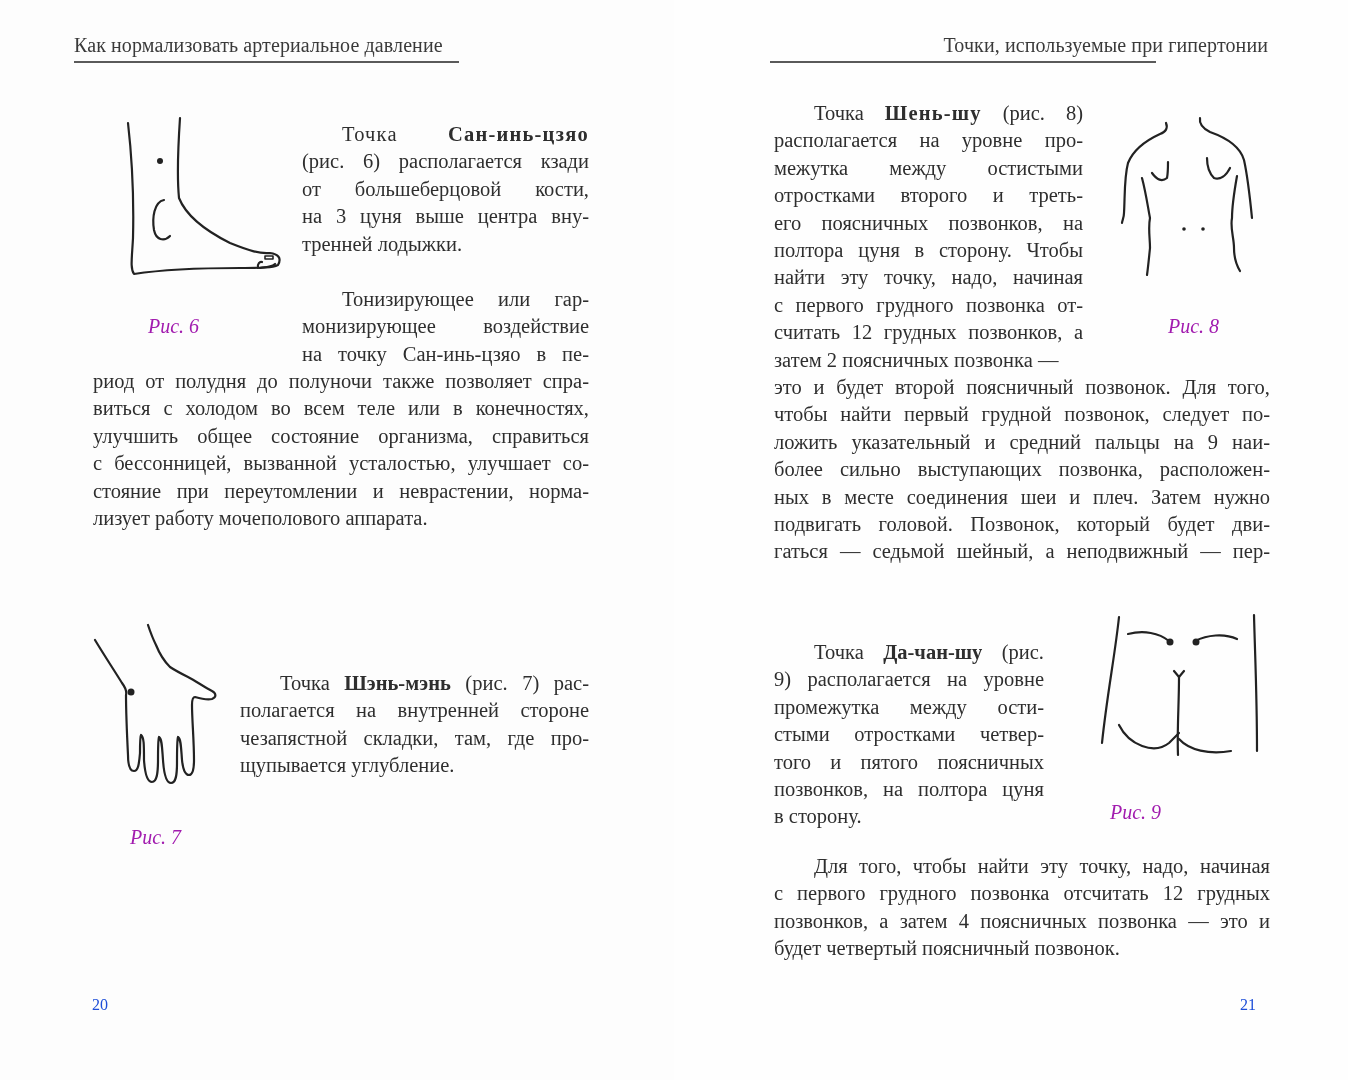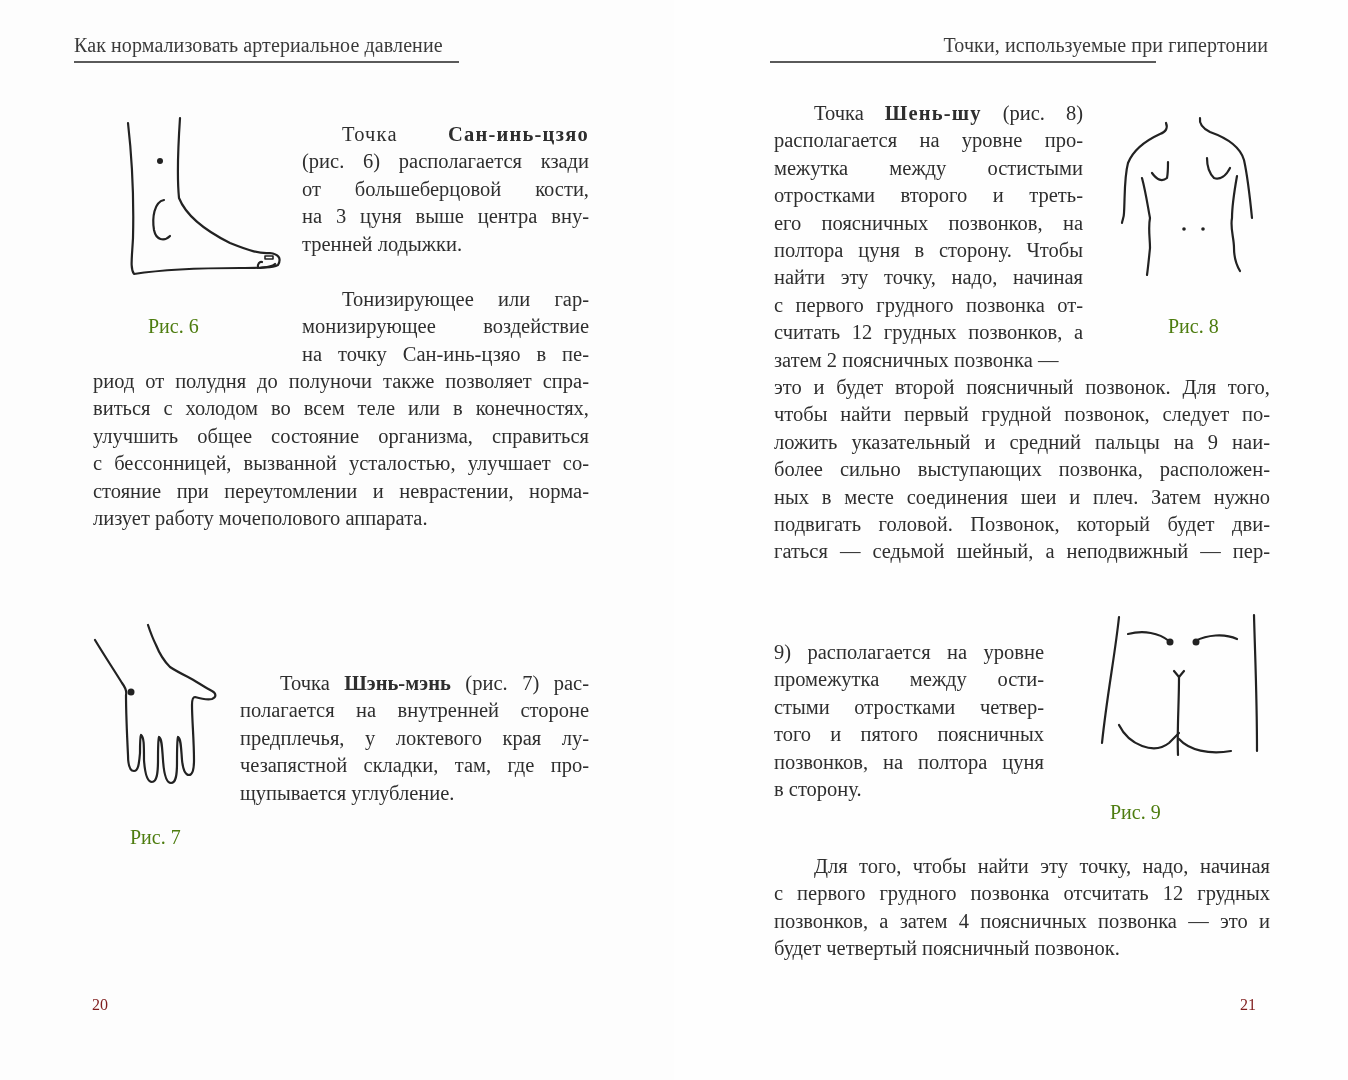--- a/index.html
+++ b/index.html
@@ -16,22 +16,22 @@
   .left .rule { left:74px; width:385px; }
   .right .running-head { right:80px; }
   .right .rule { left:96px; width:386px; }
   .left .rule { width:385px; }
   .para { position:absolute; font-size:20.5px; line-height:27.4px; text-align:justify; margin:0; color:#2e2e2e; }
   .para .indent { display:inline-block; width:40px; }
   .line { display:block; text-align:justify; text-align-last:justify; white-space:nowrap; }
   .line.last { text-align-last:left; }
   .bold { font-weight:bold; }
   .spaced { letter-spacing:1.2px; }
-  .caption { position:absolute; font-size:20px; color:#4d7c0f; }
-  .pagenum { position:absolute; top:996px; font-size:16px; color:#7f1d1d; }
+  .caption { position:absolute; font-style:italic; font-size:20px; color:#a21caf; }
+  .pagenum { position:absolute; top:996px; font-size:16px; color:#1d4ed8; }
   svg.fig { position:absolute; overflow:visible; }
   svg.fig path, svg.fig line { fill:none; stroke:#222; stroke-width:2.2; stroke-linecap:round; stroke-linejoin:round; }
   svg.fig circle { fill:#222; stroke:none; }
 </style>
 </head>
 <body>
 
 <div class="page left">
   <div class="running-head">Как нормализовать артериальное давление</div>
   <div class="rule"></div>
@@ -70,21 +70,20 @@
 
   <svg class="fig" style="left:92px; top:625px;" width="130" height="165" viewBox="0 0 130 165">
     <path d="M3 15 C12 30 22 45 30 58 C33 62 35 66 34 70 C34 90 35 110 36 130 C36 140 38 146 42 146 C46 146 47 140 48 128 C48 118 48 112 49 110 C52 112 52 120 52 135 C53 150 56 157 60 157 C65 157 66 148 66 135 C66 125 66 115 67 112 C70 114 70 122 71 135 C72 150 75 158 79 158 C84 158 85 150 85 138 C85 125 85 115 86 112 C89 114 89 122 90 135 C91 145 93 150 97 150 C101 150 102 144 102 135 C102 115 100 95 100 80 C100 75 101 72 103 72 C110 74 115 75 120 74 C125 72 124 68 120 66 C112 62 104 56 96 52 C90 49 84 46 78 42 C72 36 68 30 64 20 C60 12 58 6 56 0"></path>
     <circle cx="39" cy="67" r="3.5"></circle>
   </svg>
   <div class="caption" style="left:130px; top:826px;">Рис. 7</div>
 
   <div class="para" style="left:240px; top:670px; width:349px;">
     <span class="line"><span class="indent"></span><span>Точка </span><span class="bold">Шэнь-мэнь</span><span> (рис. 7) рас-</span></span>
     <span class="line">полагается на внутренней стороне</span>
-    <span class="line">предплечья, у локтевого края лу-</span>
     <span class="line">чезапястной складки, там, где про-</span>
     <span class="line last">щупывается углубление.</span>
   </div>
 
   <div class="pagenum" style="left:92px;">20</div>
 </div>
 
 <div class="page right">
   <div class="running-head">Точки, используемые при гипертонии</div>
   <div class="rule"></div>
@@ -117,20 +116,21 @@
     <path d="M20 60 C24 75 26 90 28 100 C26 110 28 120 28 130 C27 140 26 150 25 157"></path>
     <path d="M115 58 C112 75 110 90 110 100 C108 110 112 120 112 130 C112 140 115 148 118 153"></path>
     <path d="M30 55 C35 62 40 64 45 60 C46 55 46 50 46 44"></path>
     <path d="M85 40 C85 48 88 56 92 60 C98 62 104 58 108 50"></path>
     <circle cx="62" cy="111" r="1.8"></circle>
     <circle cx="81" cy="111" r="1.8"></circle>
   </svg>
   <div class="caption" style="left:494px; top:315px;">Рис. 8</div>
 
   <div class="para" style="left:100px; top:639px; width:270px;">
+    <span class="line"><span class="indent"></span><span>Точка </span><span class="bold">Да-чан-шу</span><span> (рис.</span></span>
     <span class="line">9) располагается на уровне</span>
     <span class="line">промежутка между ости-</span>
     <span class="line">стыми отростками четвер-</span>
     <span class="line">того и пятого поясничных</span>
     <span class="line">позвонков, на полтора цуня</span>
     <span class="line last">в сторону.</span>
   </div>
 
   <svg class="fig" style="left:425px; top:615px;" width="170" height="150" viewBox="0 0 170 150">
     <path d="M20 2 C16 40 8 80 3 128"></path>

